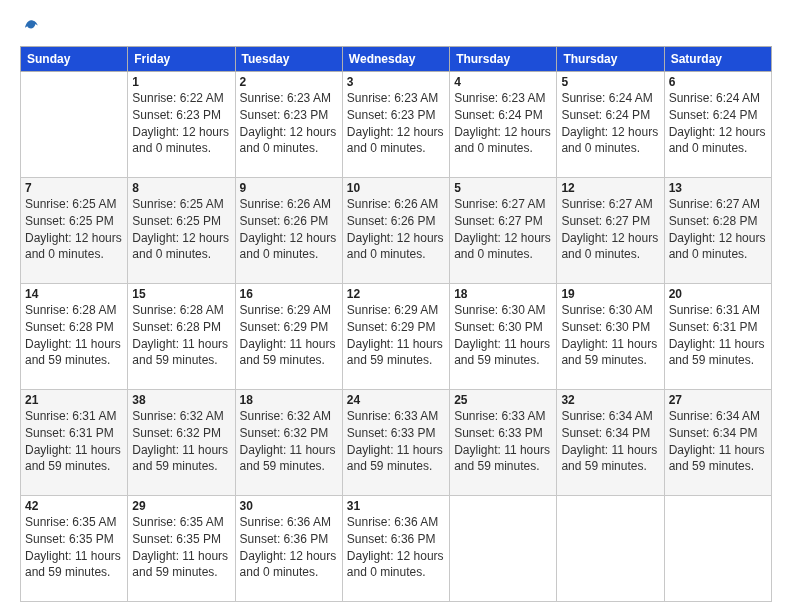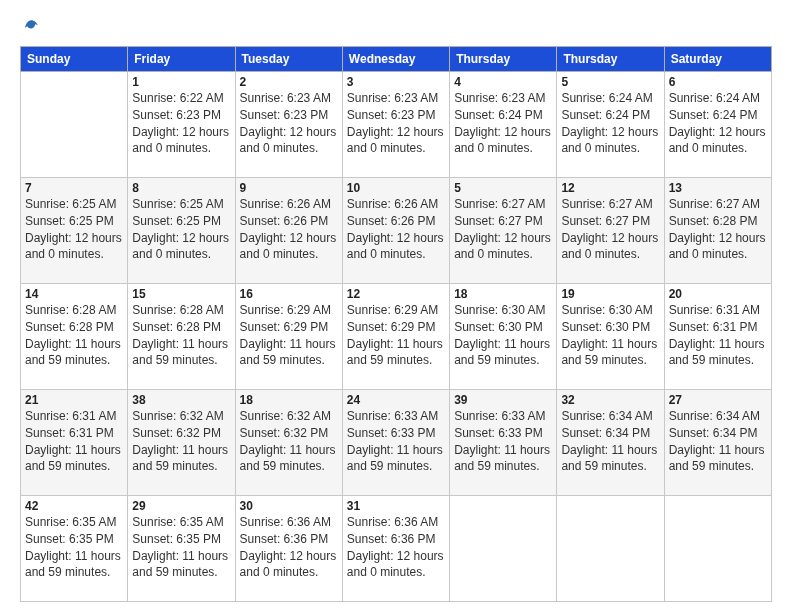--- a/index.html
+++ b/index.html
@@ -303,21 +303,21 @@
 and 59 minutes.</div>
           </td>
           <td>
             <span class="day-num">24</span>
             <div class="day-info" style="white-space: pre-line;">Sunrise: 6:33 AM
 Sunset: 6:33 PM
 Daylight: 11 hours
 and 59 minutes.</div>
           </td>
           <td>
-            <span class="day-num">39</span>
+            <span class="day-num">25</span>
             <div class="day-info" style="white-space: pre-line;">Sunrise: 6:33 AM
 Sunset: 6:33 PM
 Daylight: 11 hours
 and 59 minutes.</div>
           </td>
           <td>
             <span class="day-num">32</span>
             <div class="day-info" style="white-space: pre-line;">Sunrise: 6:34 AM
 Sunset: 6:34 PM
 Daylight: 11 hours

